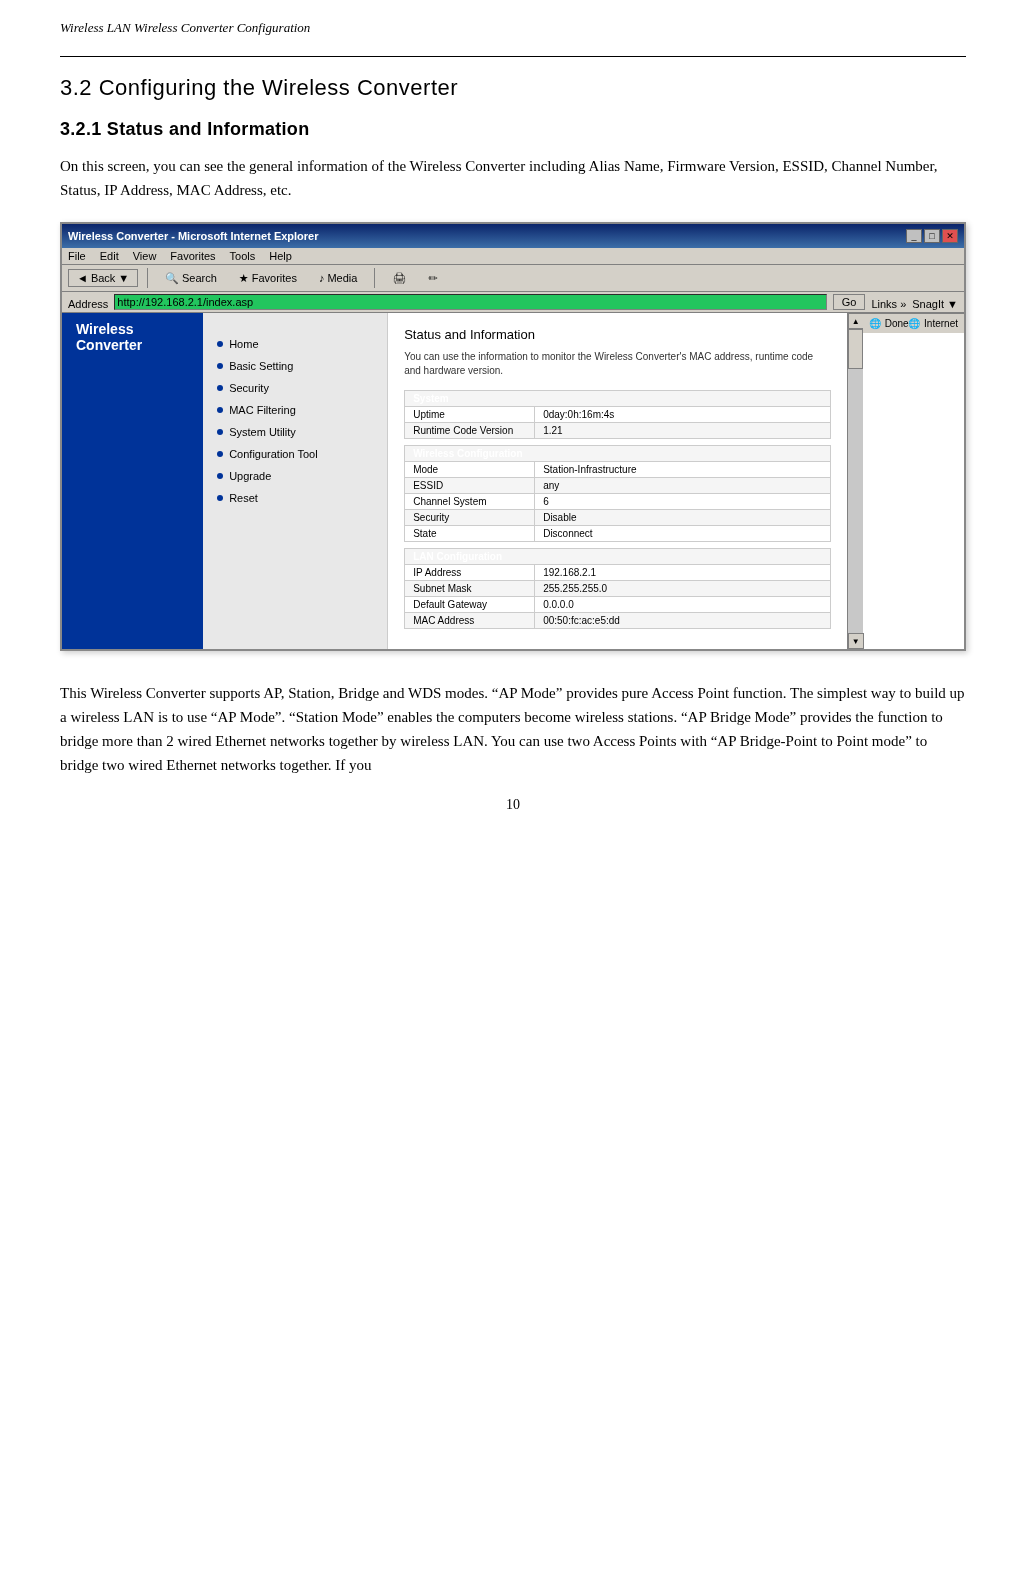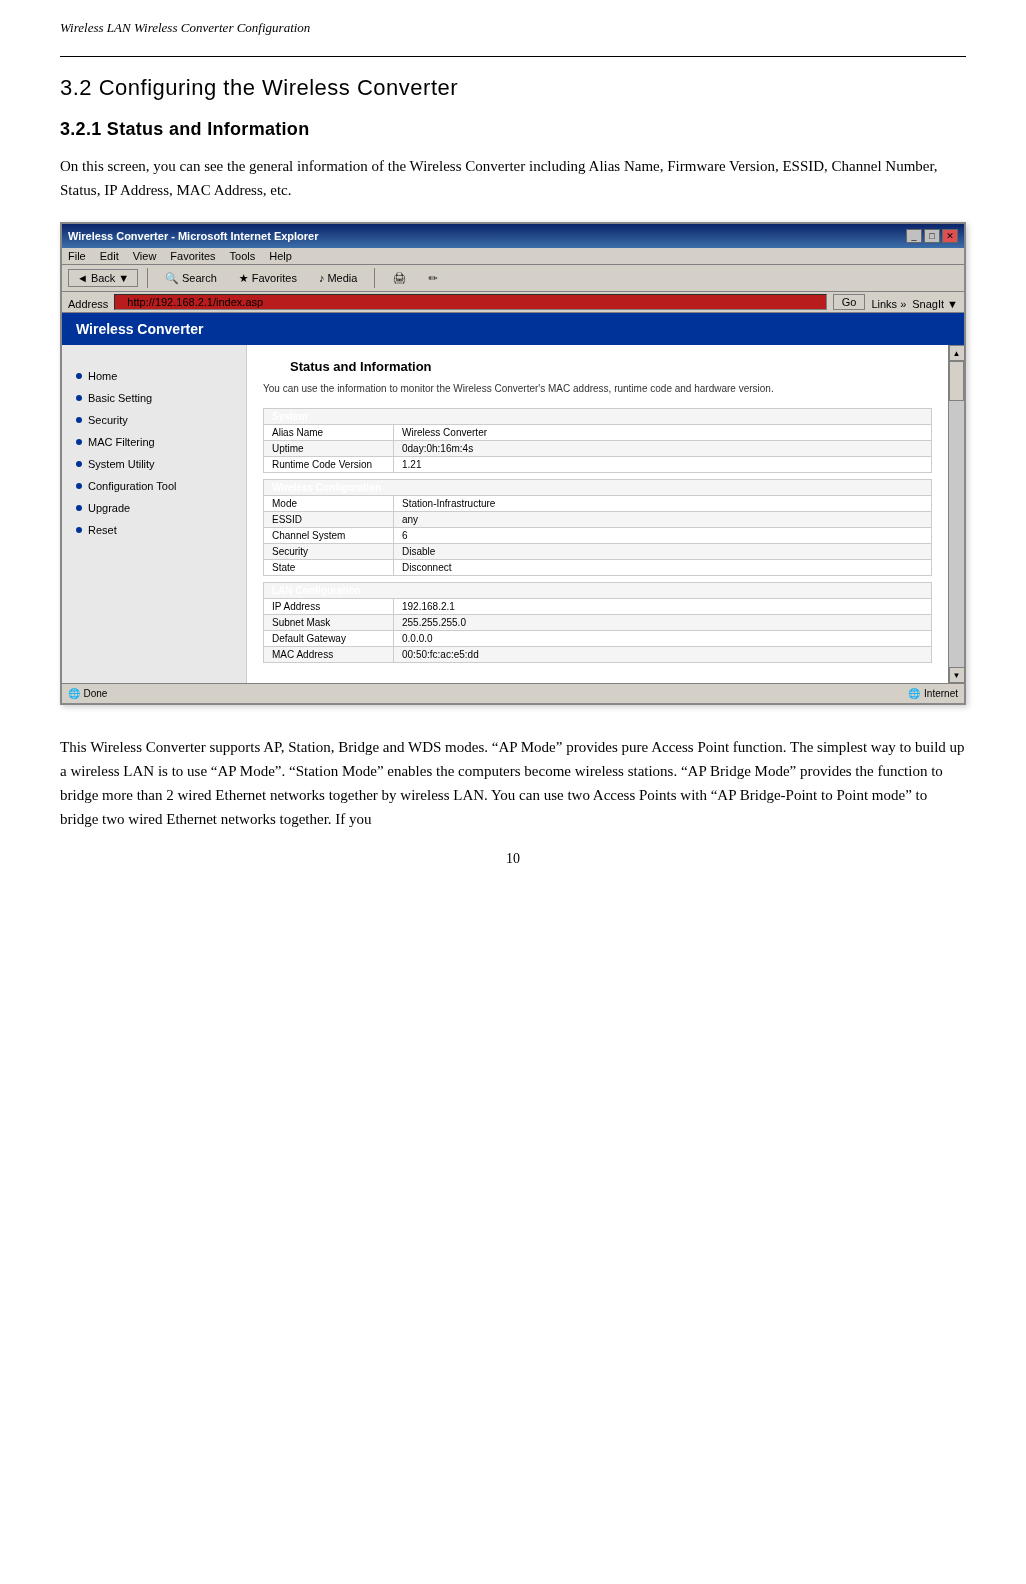--- a/index.html
+++ b/index.html
@@ -136,41 +136,41 @@
       padding: 2px 6px;
       gap: 6px;
       border-bottom: 1px solid #808080;
       font-size: 11px;
       font-family: Arial, sans-serif;
     }
     .address-label { font-size: 11px; }
     .address-input {
       flex: 1;
       border: 1px inset #808080;
-      background: #b91c1c;
-      padding: 1px 12px;
+      background: #22c55e;
+      padding: 1px 2px;
       font-size: 11px;
       font-family: Arial, sans-serif;
     }
     .go-btn {
       background: #d4d0c8;
       border: 1px solid #808080;
       padding: 1px 8px;
       font-size: 11px;
       cursor: pointer;
     }
     .links-btn {
       font-size: 11px;
       cursor: pointer;
     }
 
     
     .browser-content {
       display: flex;
-      flex-direction: column;
+      flex-direction: row;
     }
 
     
     .wc-banner {
       background: #003399;
       color: #fff;
       font-size: 14px;
       font-weight: bold;
       font-family: Arial, sans-serif;
       padding: 8px 14px;
@@ -207,24 +207,23 @@
     .wc-content-pane {
       flex: 1;
       padding: 14px 16px;
       font-size: 11px;
       font-family: Arial, sans-serif;
       overflow: hidden;
     }
 
     .content-section-title {
       font-size: 13px;
-      font-weight: bold;
+      font-weight: normal;
       color: #000;
       margin-bottom: 8px;
-      margin-left: 27px;
     }
 
     .content-description {
       font-size: 10px;
       color: #333;
       margin-bottom: 12px;
       line-height: 1.4;
     }
 
     
@@ -422,24 +421,20 @@
       </div>
 
       <div class="wc-content-pane">
         <div class="content-section-title">Status and Information</div>
         <div class="content-description">You can use the information to monitor the Wireless Converter's MAC address, runtime code and hardware version.</div>
 
         <table class="info-table">
           <tbody>
               <tr>
             <td colspan="2" class="table-section-header">System</td>
-          </tr>
-          <tr>
-            <td class="label-col">Alias Name</td>
-            <td class="value-col">Wireless Converter</td>
           </tr>
           <tr>
             <td class="label-col">Uptime</td>
             <td class="value-col">0day:0h:16m:4s</td>
           </tr>
           <tr>
             <td class="label-col">Runtime Code Version</td>
             <td class="value-col">1.21</td>
           </tr>
         </tbody>

